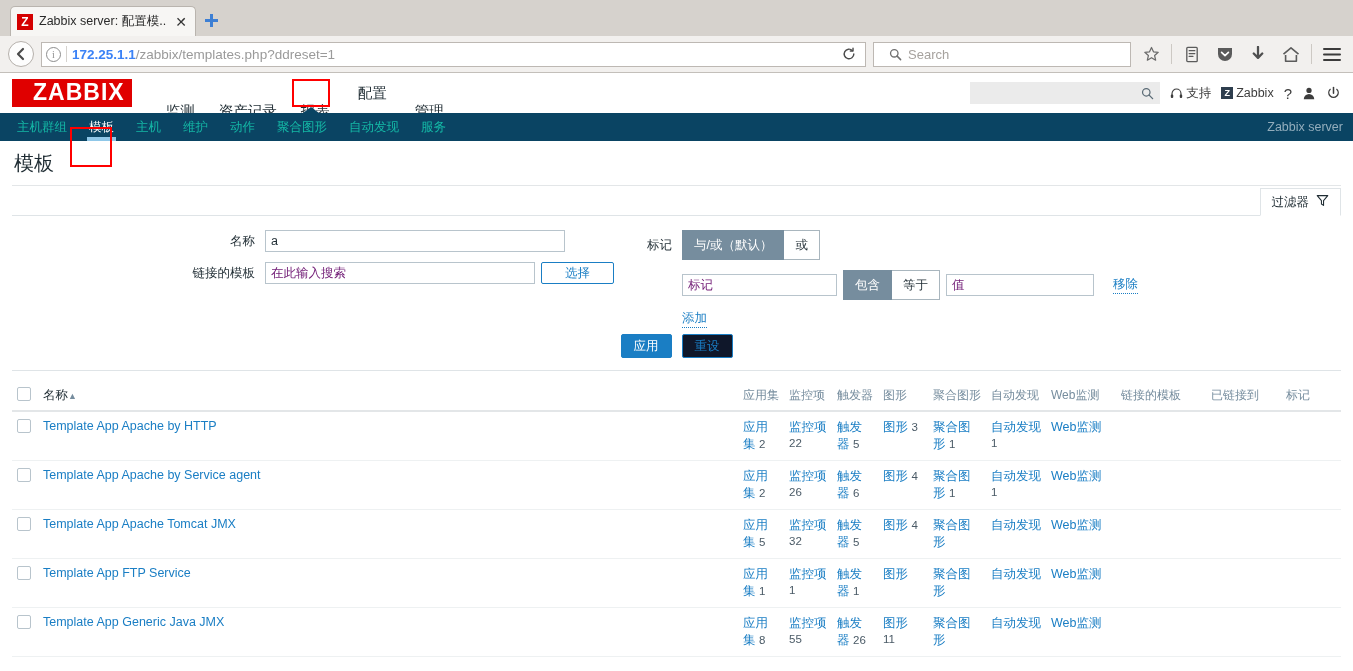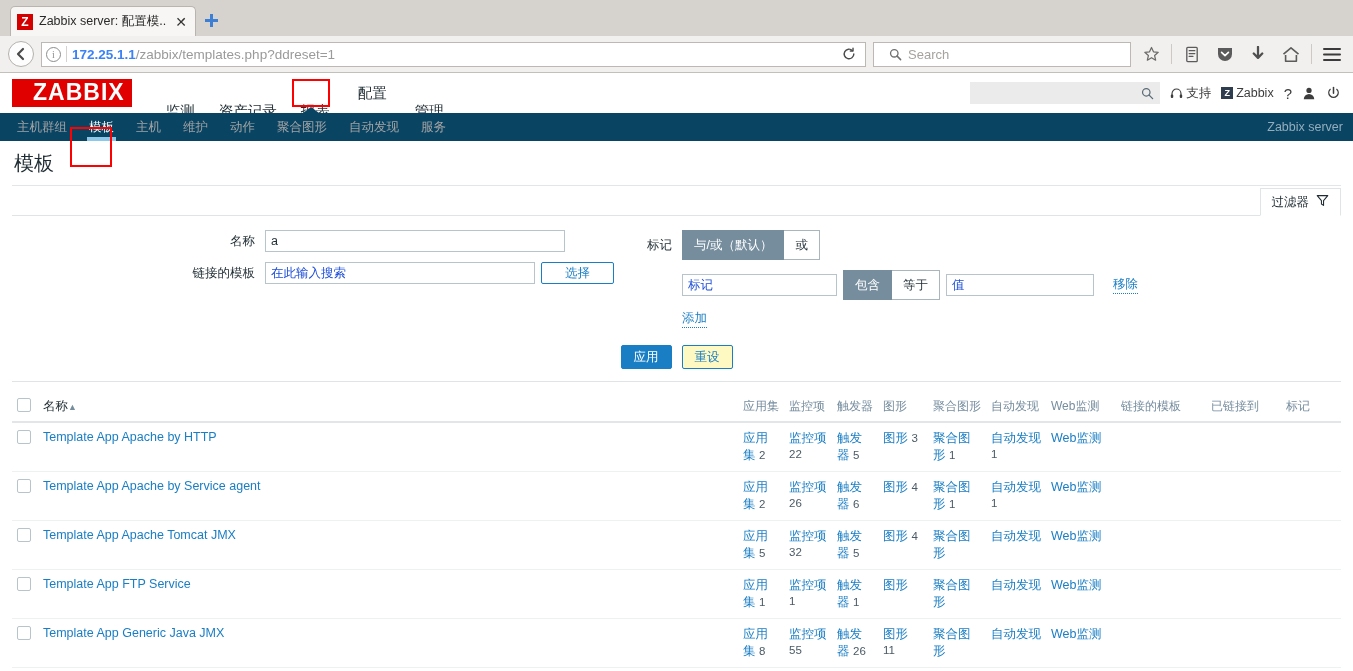--- a/index.html
+++ b/index.html
@@ -203,21 +203,21 @@
   .zx-nav {
     height: 28px;
     background: #0a4463;
     display: flex;
     align-items: stretch;
     padding-left: 6px;
     position: relative;
   }
   .zx-nav .ni {
     font-size: 12.5px;
-    color: #a3a3a3;
+    color: #14b8a6;
     padding: 0 11px;
     display: flex;
     align-items: center;
     cursor: pointer;
     white-space: nowrap;
     position: relative;
   }
   .zx-nav .ni.active { color: #ffffff; }
   .zx-nav .ni.active::after {
     content: "";
@@ -292,21 +292,21 @@
     font-size: 12.5px;
     padding: 0 12px;
     border: 1px solid #1a7ec4;
     background: #1a7ec4;
     color: #fff;
     cursor: pointer;
     display: flex; align-items: center;
     border-radius: 2px;
     white-space: nowrap;
   }
-  .btn.ghost { background: #fef9c3; color: #1a7ec4; }
+  .btn.ghost { background: #0f172a; color: #1a7ec4; }
 
   .hr-line { height: 1px; background: #e3e6e8; margin: 0 12px; }
 
   
   .filter-tabrow {
     height: 30px;
     display: flex;
     justify-content: flex-end;
     align-items: flex-end;
     padding-right: 12px;
@@ -354,21 +354,21 @@
   .inp {
     height: 22px;
     border: 1px solid #b8c4cc;
     background: #fff;
     font-size: 12.5px;
     color: #1f2c33;
     padding: 0 5px;
     display: flex; align-items: center;
     font-family: "Liberation Sans", sans-serif;
   }
-  .inp.ph { color: #1d4ed8; }
+  .inp.ph { color: #701a75; }
   .btn-sm {
     height: 22px; padding: 0 23px;
     border: 1px solid #1a7ec4; background:#fff; color:#1a7ec4;
     font-size: 12.5px; display:flex;align-items:center;cursor:pointer;border-radius:2px;
   }
   .seg { display: flex; }
   .seg .sg {
     height: 30px; padding: 0 11px;
     font-size: 12.5px;
     display: flex; align-items: center;
@@ -629,21 +629,21 @@
         <div class="f-line">
           <div class="f-label2"></div>
           <div class="inp ph" style="width:155px;">标记</div>
           <div class="seg" style="margin-left:6px;">
             <div class="sg on">包含</div>
             <div class="sg">等于</div>
           </div>
           <div class="inp ph" style="width:148px;margin-left:6px;">值</div>
           <div class="lnk" style="margin-left:19px;">移除</div>
         </div>
-        <div class="f-line" style="margin-bottom:11px;">
+        <div class="f-line" style="margin-bottom:0;">
           <div class="f-label2"></div>
           <div class="lnk">添加</div>
         </div>
       </div>
     </div>
 
     <div class="f-actions">
       <div class="btn">应用</div>
       <div class="btn ghost">重设</div>
     </div>

